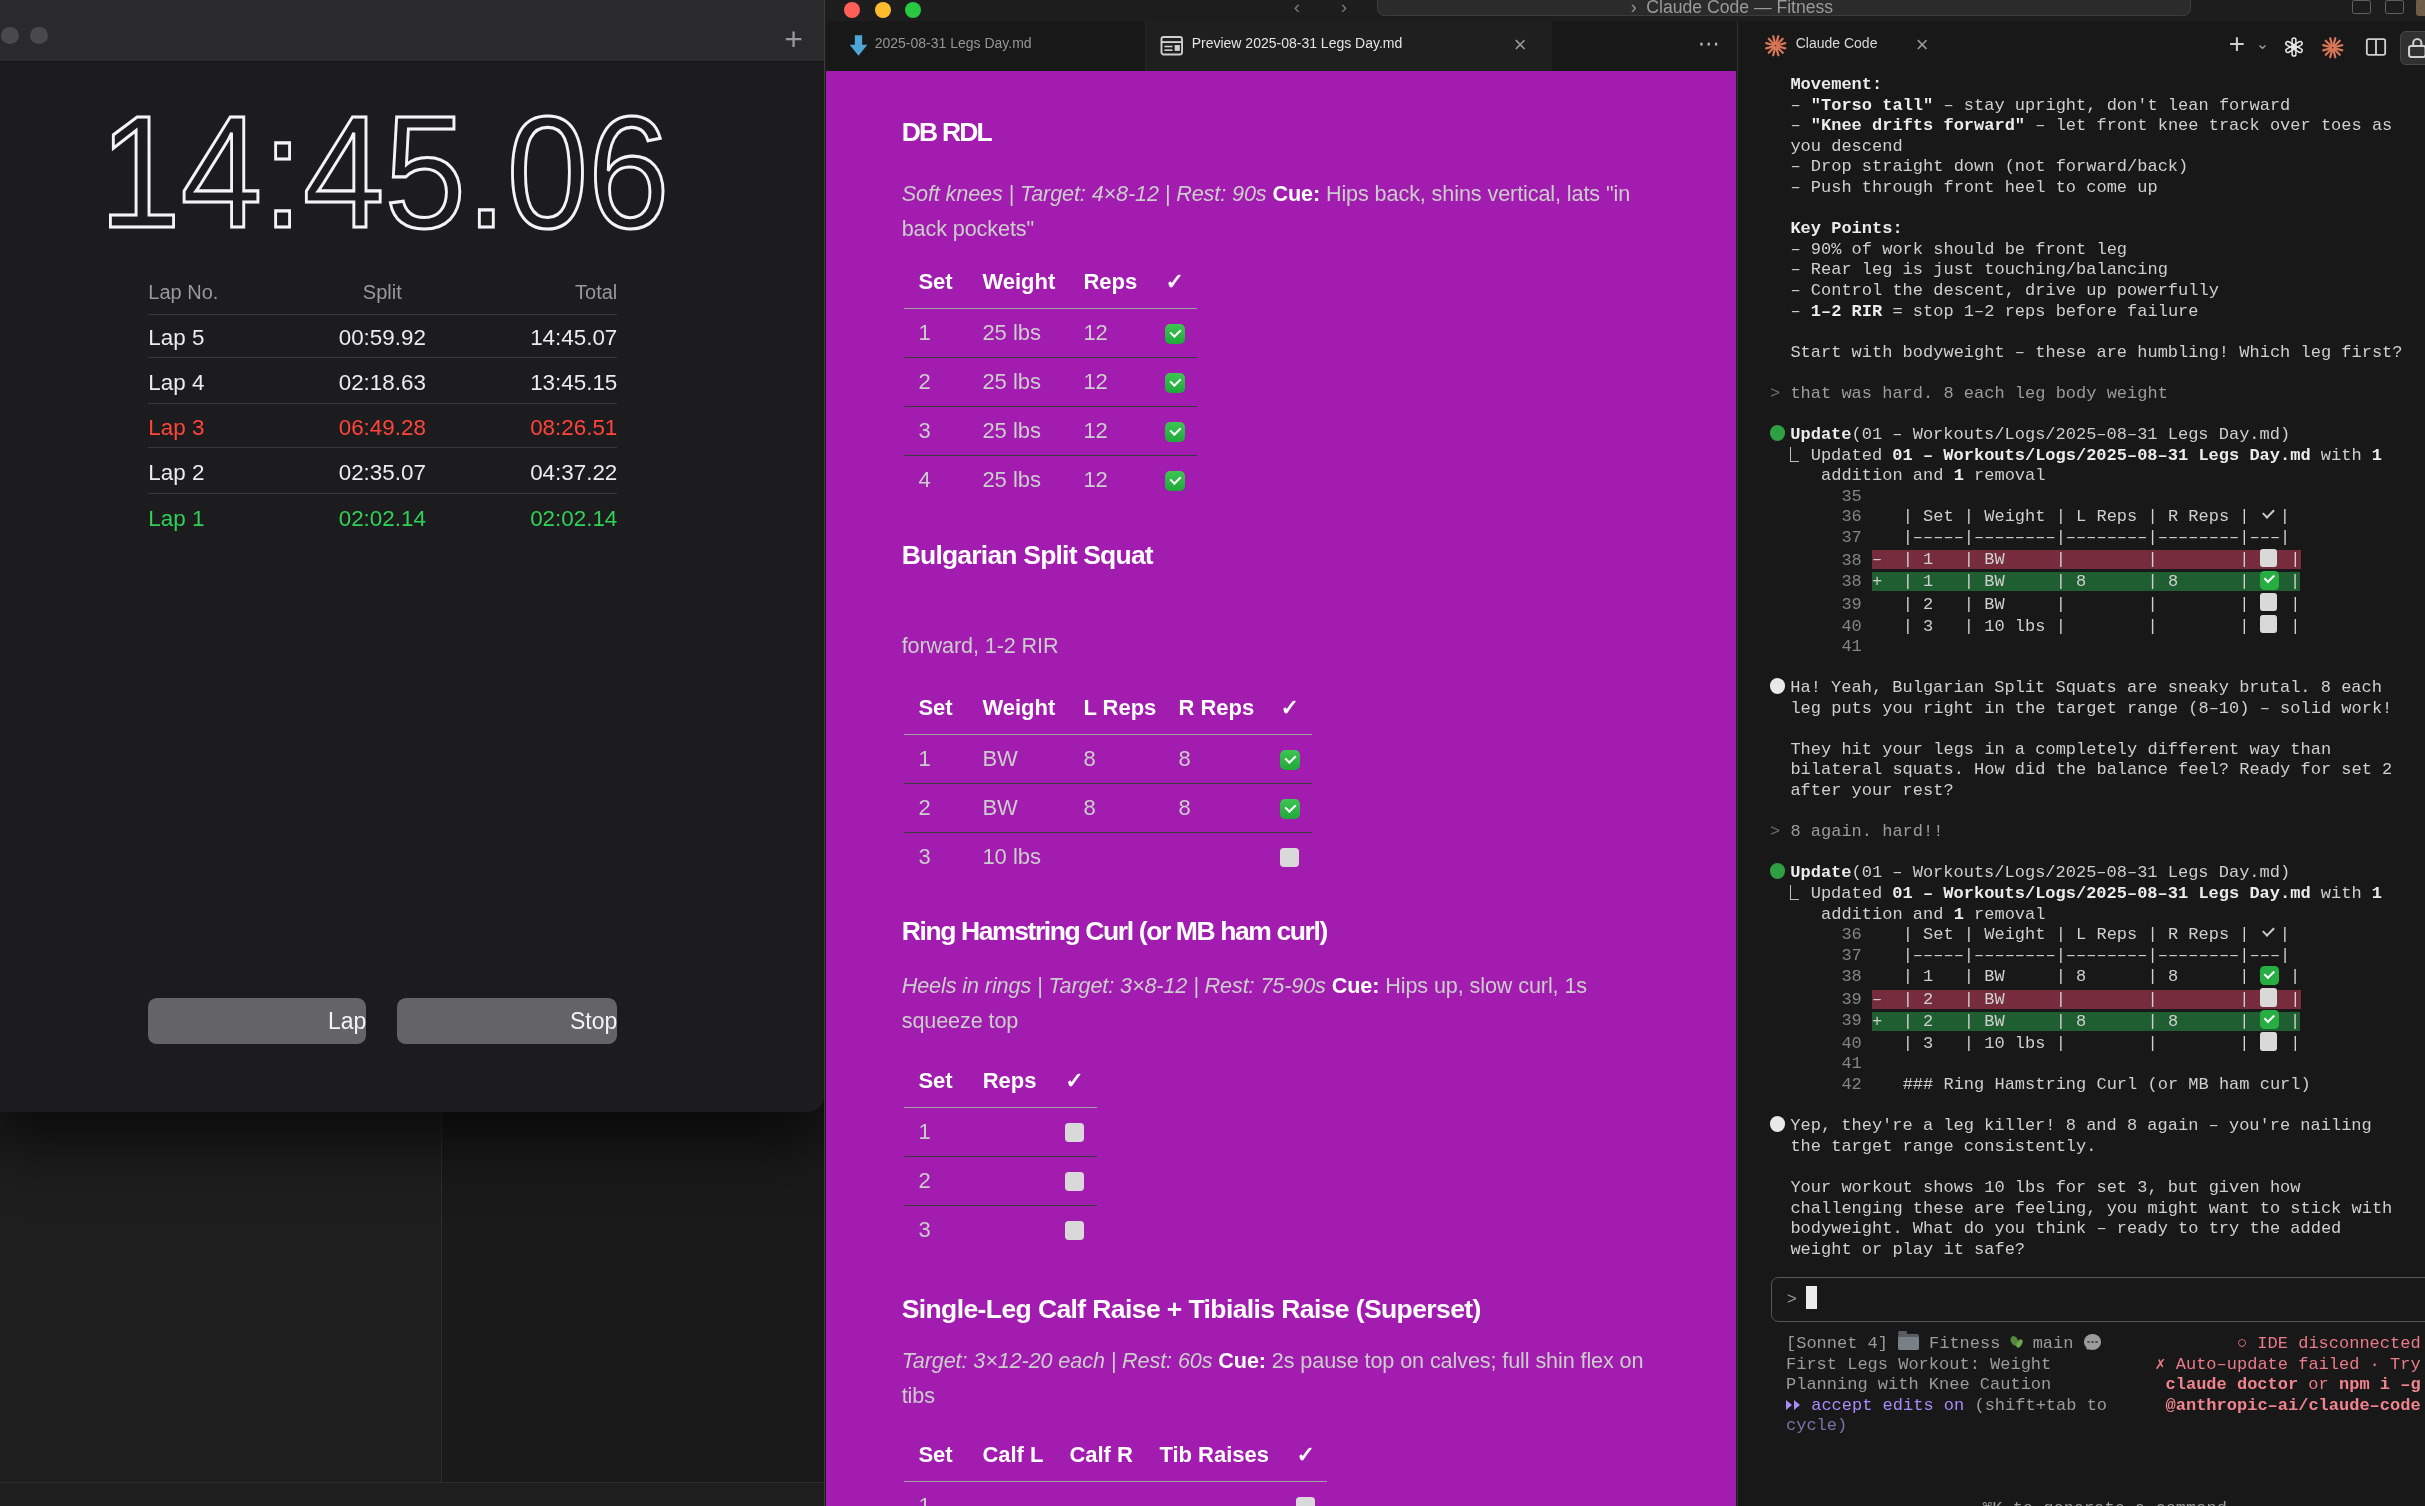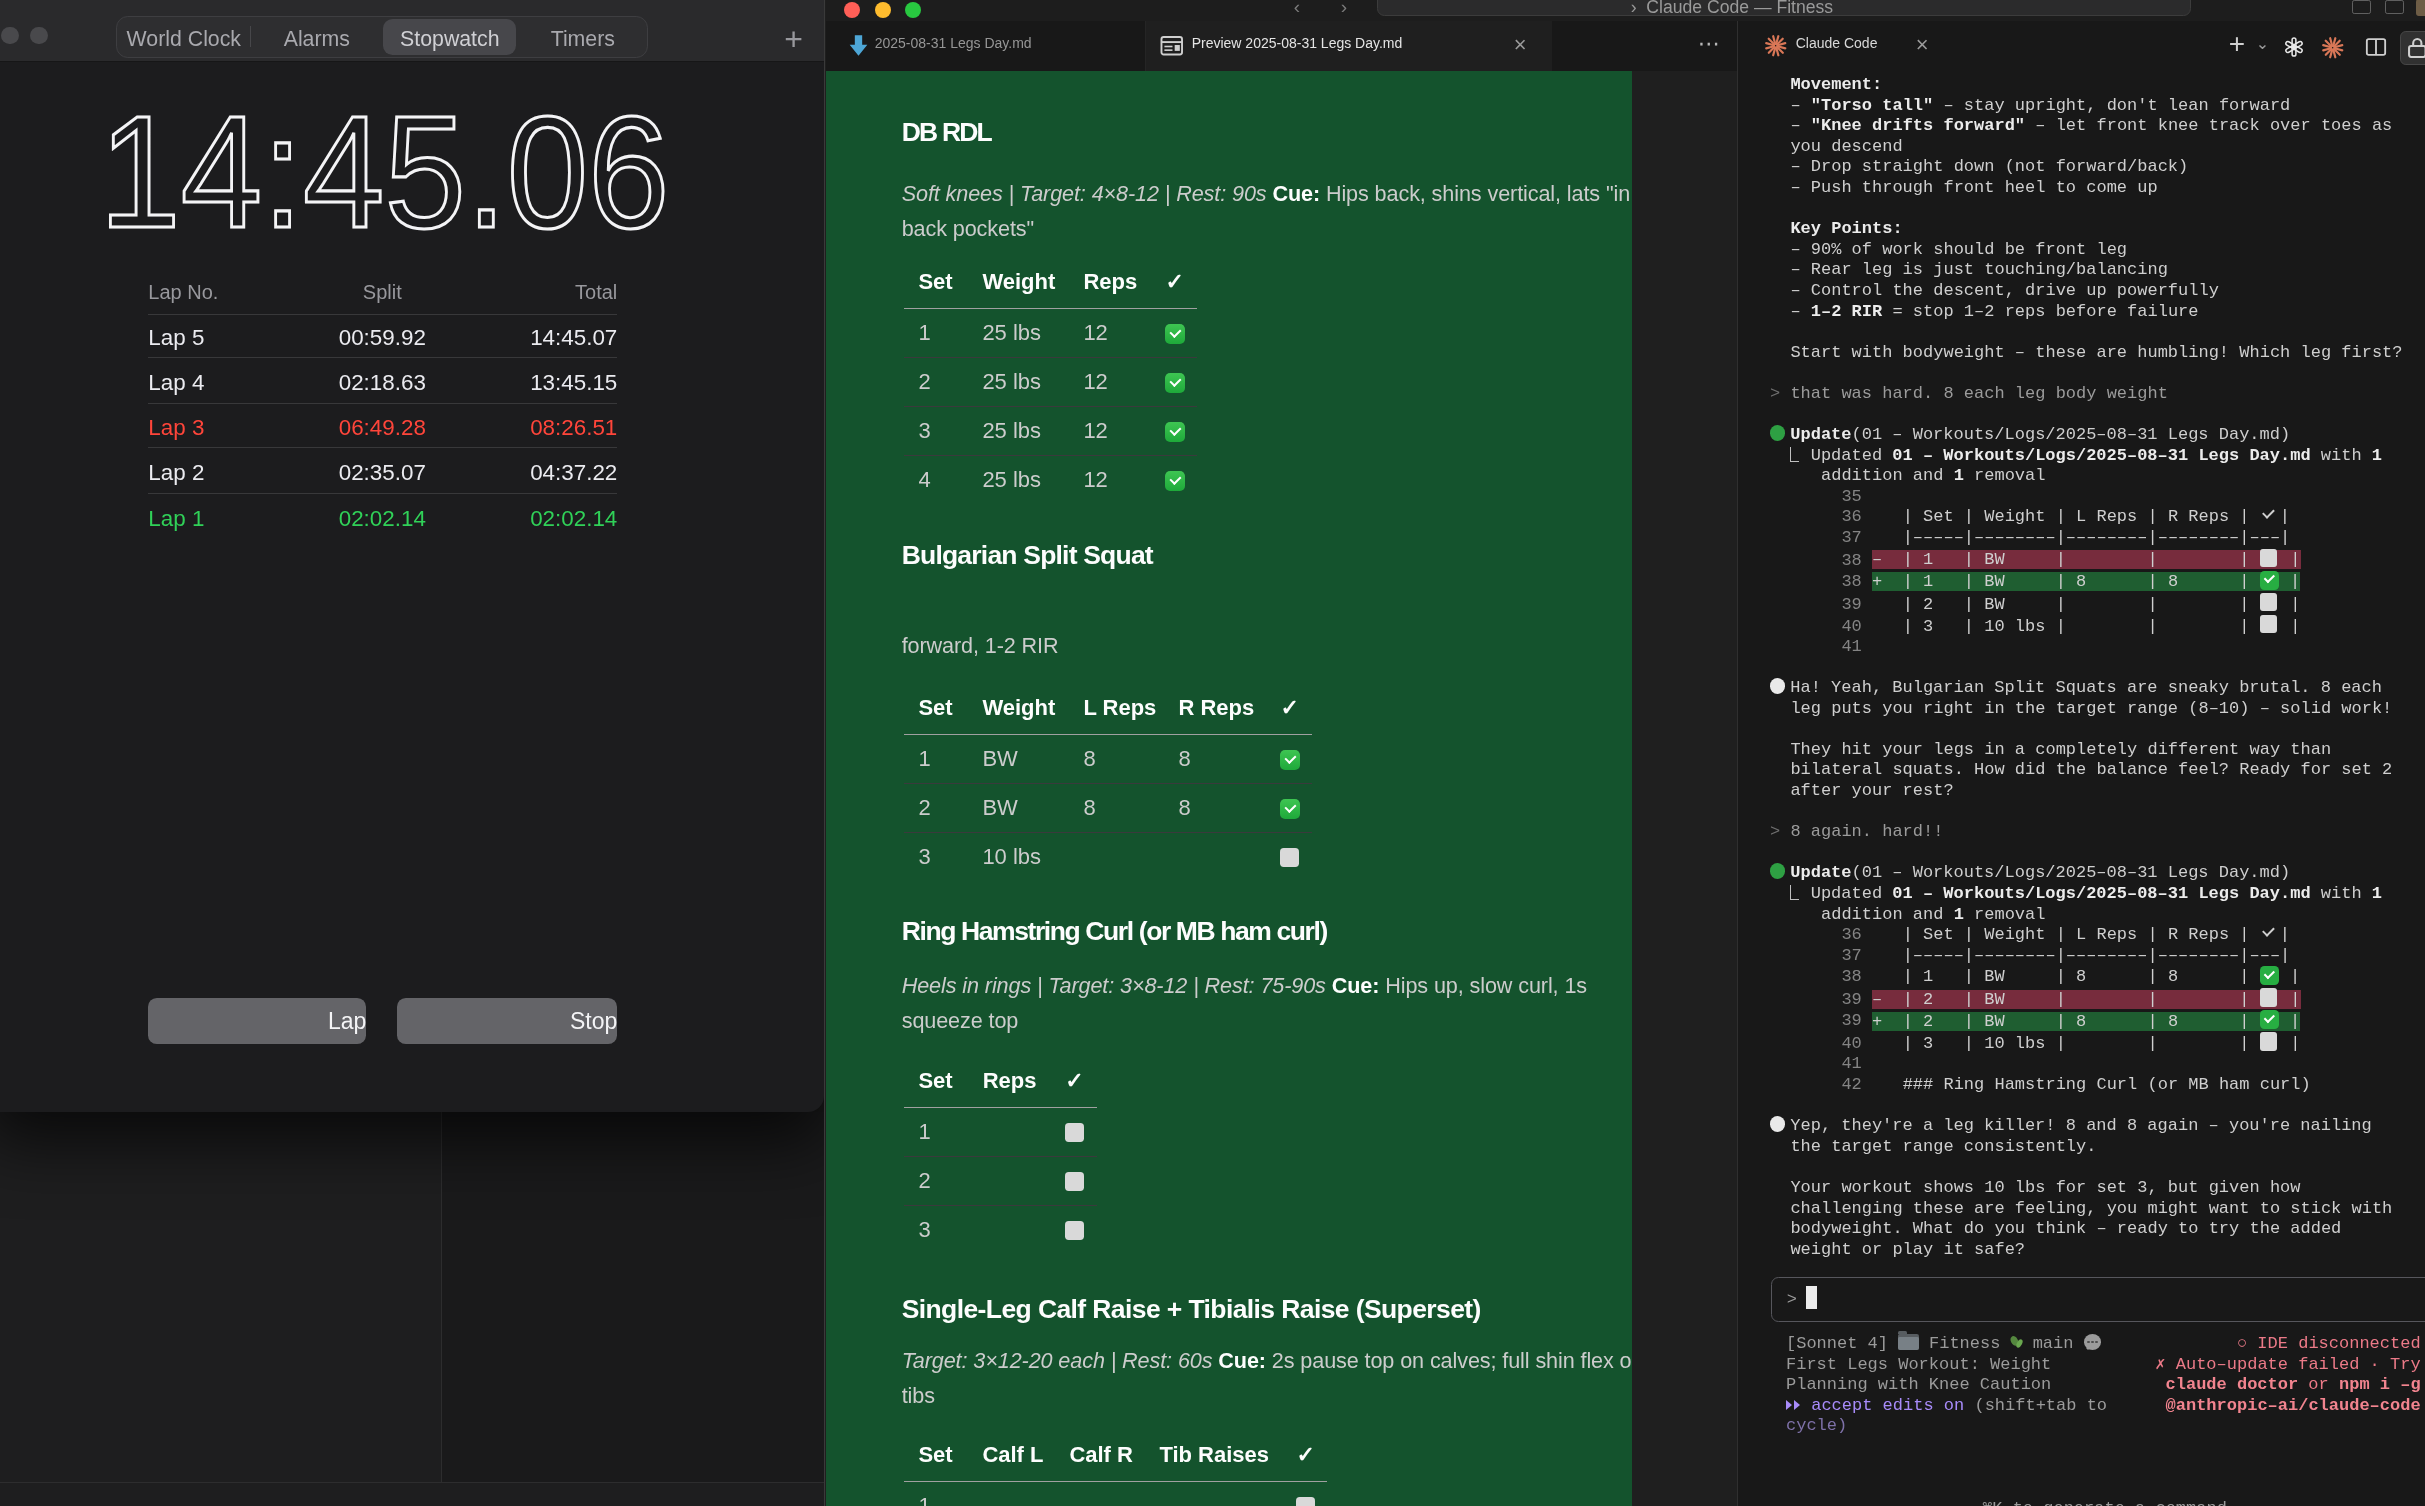--- a/index.html
+++ b/index.html
@@ -22,21 +22,21 @@
 .laprow{position:absolute;left:149px;width:469px;font-size:22.4px;color:#ebebf0}
 .laprow .c2{position:absolute;left:0;width:468px;text-align:center}
 .laprow .c3{position:absolute;right:0}
 .btn{position:absolute;top:1013px;height:46px;background:#646468;border-radius:8.8px;font-size:23px;color:#f4f4f6;text-align:right;line-height:46px}
 
 #vsc{position:absolute;left:824px;top:0;width:1601px;height:1507px;background:#1f1f1f;border-left:0.7px solid #3a3a3a}
 #titlebar{position:absolute;left:0.7px;top:0;width:1601px;height:20.6px;background:#1d1d1d}
 #tabs{position:absolute;left:0.7px;top:20.6px;width:1601px;height:50px;background:#181818}
 .tab{position:absolute;top:0;height:50px}
 .tabtxt{font-size:14px}
-#mdwrap{position:absolute;left:0.7px;top:71px;width:806px;height:1436px;background:#14532d;overflow:hidden}
+#mdwrap{position:absolute;left:0.7px;top:71px;width:910px;height:1436px;background:#a21caf;overflow:hidden}
 .md{position:absolute;color:#cccccc;white-space:nowrap}
 .h3{font-weight:bold;color:#fdfdfd;font-size:26.5px}
 .body1{font-size:21.6px;letter-spacing:-0.1px}
 .mdtable{position:absolute;border-collapse:collapse;table-layout:fixed}
 .mdtable th{font-weight:bold;color:#fdfdfd;text-align:left;padding:0 14.7px;font-size:22px;height:51px;border-bottom:1.5px solid #a0a0a0;white-space:nowrap}
 .mdtable td{padding:0 14.7px;font-size:22px;color:#ccc;height:49px;border-bottom:0.7px solid #3a3a3c}
 .mdtable tr:last-child td{border-bottom:none}
 .ck{display:inline-block;width:20px;height:20px;border-radius:5.1px;background:linear-gradient(180deg,#3ec552,#1ea93a);position:relative;vertical-align:middle}
 .ck:after{content:"";position:absolute;left:4.4px;top:4.4px;width:8px;height:5.1px;border-left:2.4px solid #fff;border-bottom:2.4px solid #fff;transform:rotate(-45deg) translate(0,0.7px)}
 .unck{display:inline-block;width:18.4px;height:19px;border-radius:3.7px;background:#d9d9d9;vertical-align:middle}
@@ -86,28 +86,20 @@
     <div class="abs" style="left:0;top:1112px;width:441px;height:370px;background:#1e1e1f"></div>
     <div class="abs" style="left:441px;top:1112px;width:383px;height:370px;background:#1a1a1b"></div>
     <div class="abs" style="left:441px;top:1112px;width:0.7px;height:370px;background:#2d2d2e"></div>
     <div class="abs" style="left:0;top:1482px;width:824px;height:0.7px;background:#2d2d2e"></div>
     <div class="abs" style="left:0;top:1483px;width:824px;height:23.5px;background:#1e1e1f"></div>
   </div>
   <div id="clock">
     <div id="clocktb">
       <div class="tl" style="left:16px;top:26.5px"></div>
       <div class="tl" style="left:45px;top:26.5px"></div>
-      <div id="seg">
-        <div id="segsel"></div>
-        <div class="segt" style="left:0">World Clock</div>
-        <div class="segt" style="left:133px">Alarms</div>
-        <div class="segt" style="left:266px;color:#d0d0d4">Stopwatch</div>
-        <div class="segt" style="left:399px">Timers</div>
-        <div class="segdiv" style="left:133px"></div>
-      </div>
       <div id="plus">+</div>
     </div>
     <svg id="bigtime" width="824" height="309" viewBox="0 0 1121 420" style="left:14.7px;top:14.7px">
       <text x="135" y="308" font-family="Liberation Sans" font-size="218" textLength="776" lengthAdjust="spacingAndGlyphs" fill="none" stroke="#f4f4f6" stroke-width="4.2">14:45.06</text>
     </svg>
     <div class="laphdr" style="left:163px;top:296px">Lap No.</div>
     <div class="laphdr" style="left:163px;top:296px;width:468px;text-align:center">Split</div>
     <div class="laphdr" style="left:163px;top:296px;width:469px;text-align:right">Total</div>
     <div class="lapline" style="left:163px;top:329px"></div>
     <div class="laprow" style="left:163px;top:340px"><span>Lap 5</span><span class="c2">00:59.92</span><span class="c3">14:45.07</span></div>

